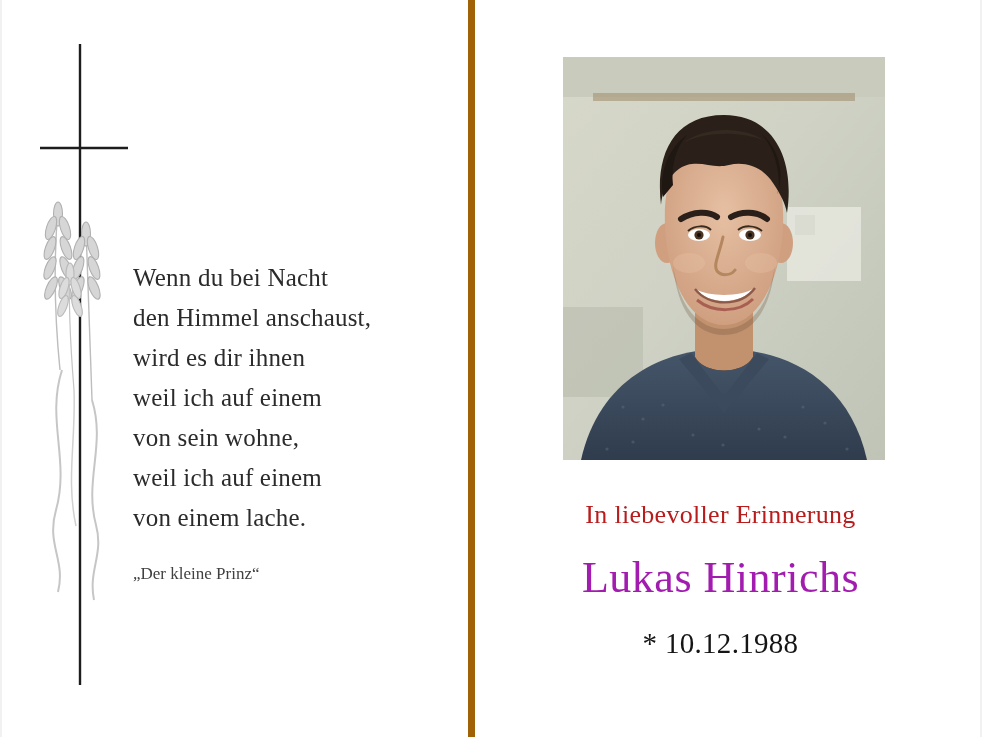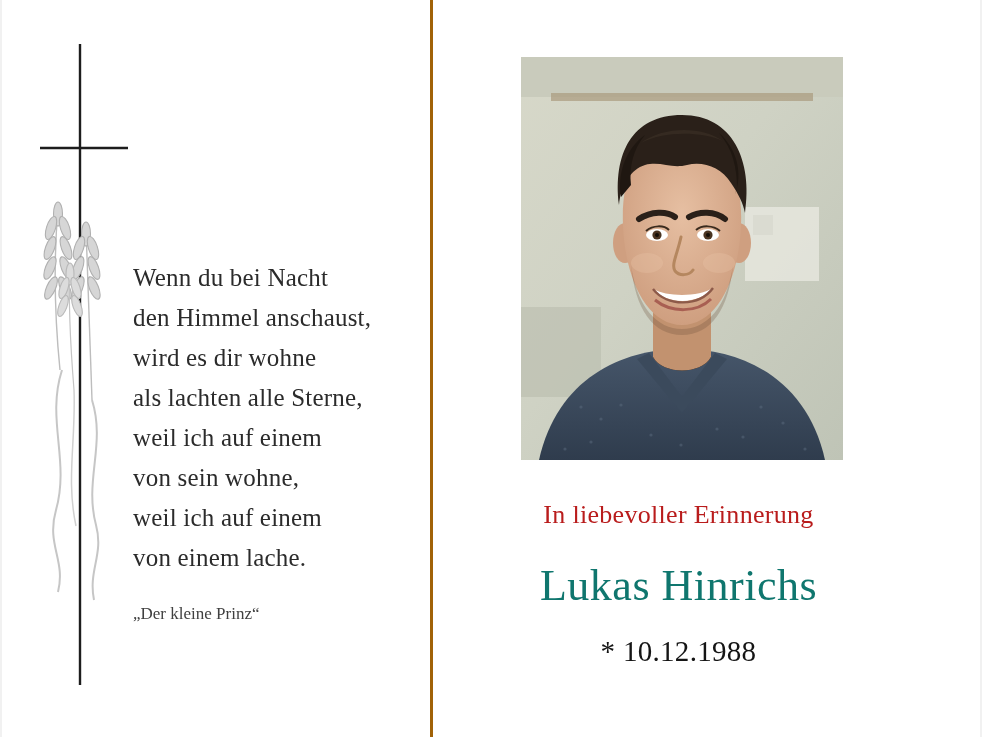--- a/index.html
+++ b/index.html
@@ -28,22 +28,22 @@
     border-left: 2px solid #f1f1f1;
     border-right: 2px solid #f1f1f1;
     pointer-events: none;
   }
   .page {
     position: relative;
     height: 100%;
     box-sizing: border-box;
   }
   .page-left {
-    width: 433px;
-    border-right: 3px solid #a16207;
+    width: 475px;
+    border-right: 7px solid #a16207;
   }
   .page-right {
     width: 491px;
   }
 
   
   .ornament {
     position: absolute;
     left: 18px;
     top: 40px;
@@ -98,25 +98,25 @@
     width: 100%;
     text-align: center;
   }
   .in-memory {
     font-family: "Liberation Serif", serif;
     font-size: 26px;
     color: #b91c1c;
     letter-spacing: 0.3px;
   }
   .name {
-    margin-top: 30px;
+    margin-top: 22px;
     font-family: "Liberation Serif", serif;
     font-size: 44px;
     font-weight: 400;
-    color: #0f766e;
+    color: #a21caf;
     letter-spacing: 0.5px;
   }
   .dates {
     margin-top: 24px;
     font-family: "Liberation Serif", serif;
     font-size: 29px;
     color: #151515;
     letter-spacing: 0.3px;
     display: flex;
     justify-content: center;
@@ -176,22 +176,21 @@
           <path d="M44 330 C 28 380, 52 420, 38 470 C 28 505, 48 520, 40 552" fill="none" stroke="#c6c6c6" stroke-width="2"></path>
           <path d="M74 360 C 88 405, 66 440, 78 485 C 86 515, 70 530, 76 560" fill="none" stroke="#c6c6c6" stroke-width="2"></path>
           <path d="M56 350 C 58 400, 48 440, 58 486" fill="none" stroke="#d0d0d0" stroke-width="1.5"></path>
         </g>
       </svg>
     </div>
 
     <div class="poem">
       <div class="poem-line">Wenn du bei Nacht</div>
       <div class="poem-line">den Himmel anschaust,</div>
-      <div class="poem-line">wird es dir wohne</div>
-      <div class="poem-line">als lachten alle Sterne,</div>
+      <div class="poem-line">wird es dir ihnen</div>
       <div class="poem-line">weil ich auf einem</div>
       <div class="poem-line">von sein wohne,</div>
       <div class="poem-line">weil ich auf einem</div>
       <div class="poem-line">von einem lache.</div>
       <div class="poem-source">„Der kleine Prinz“</div>
     </div>
   </div>
 
   <div class="page page-right">
 

